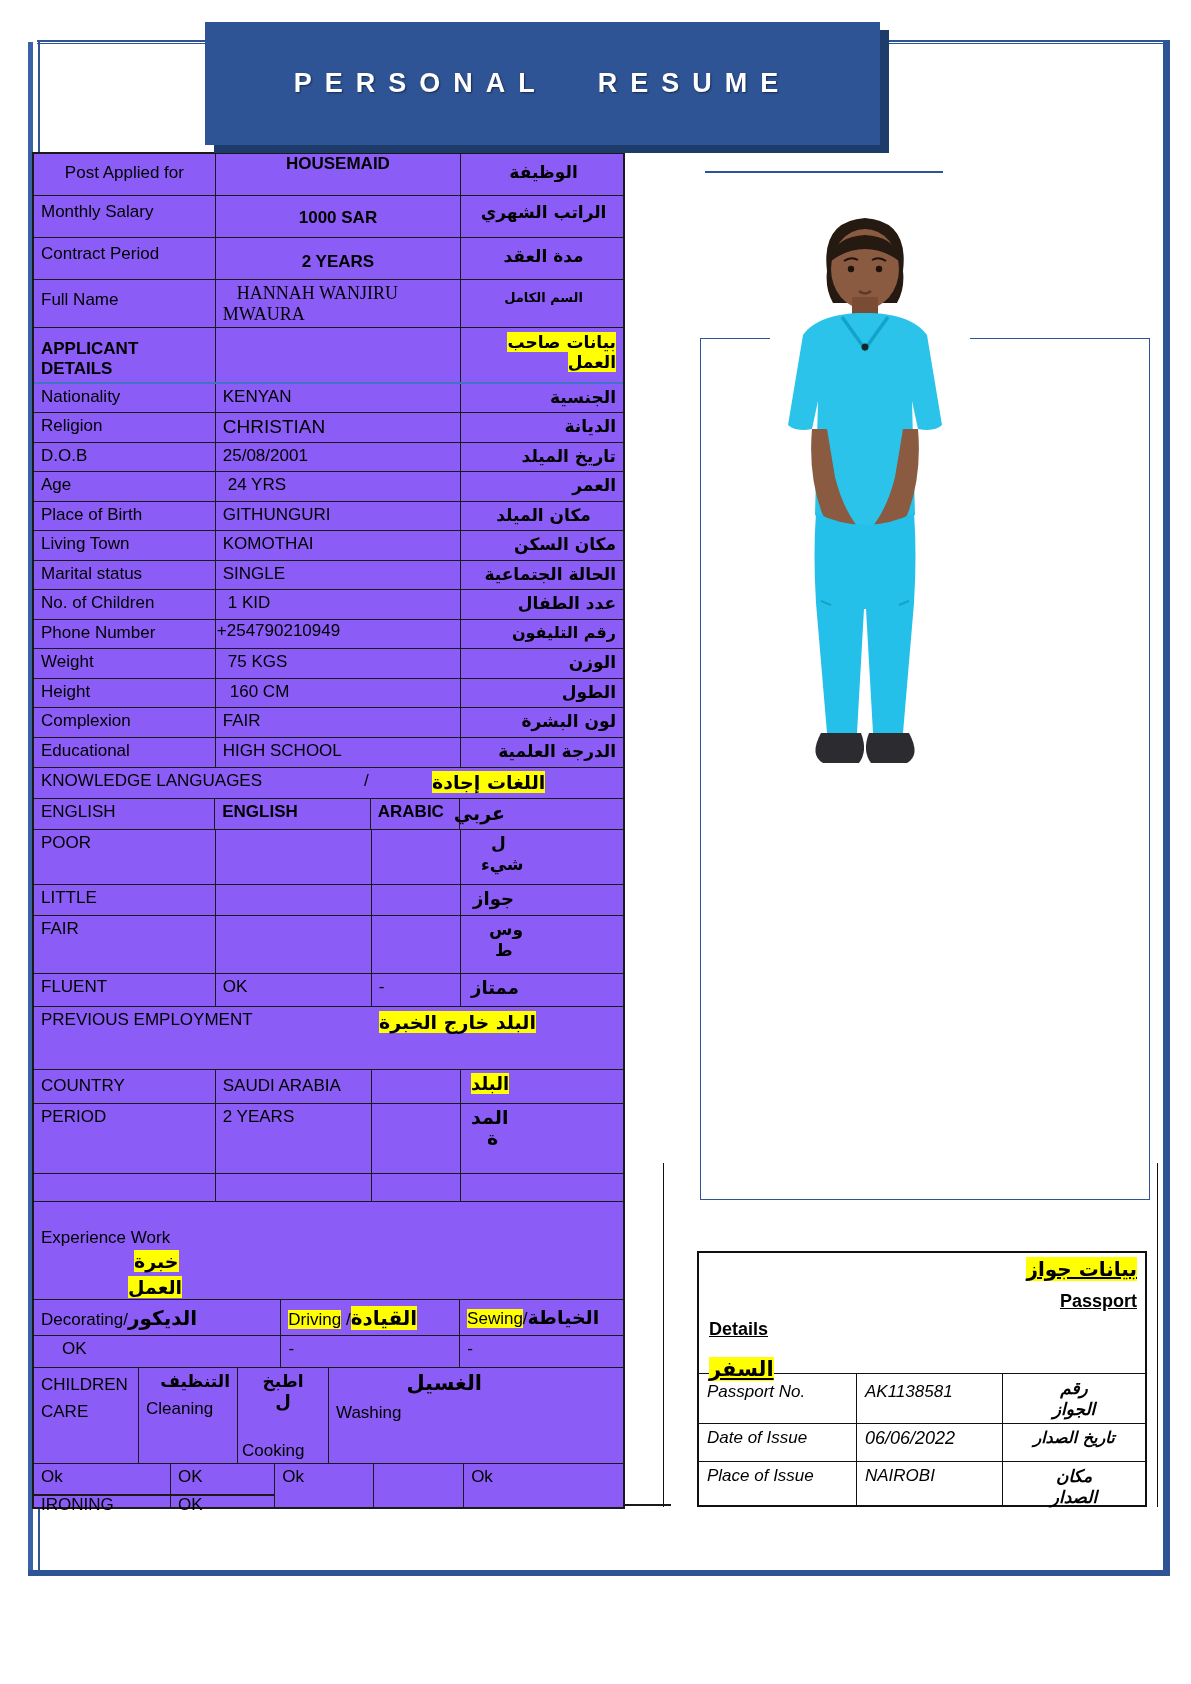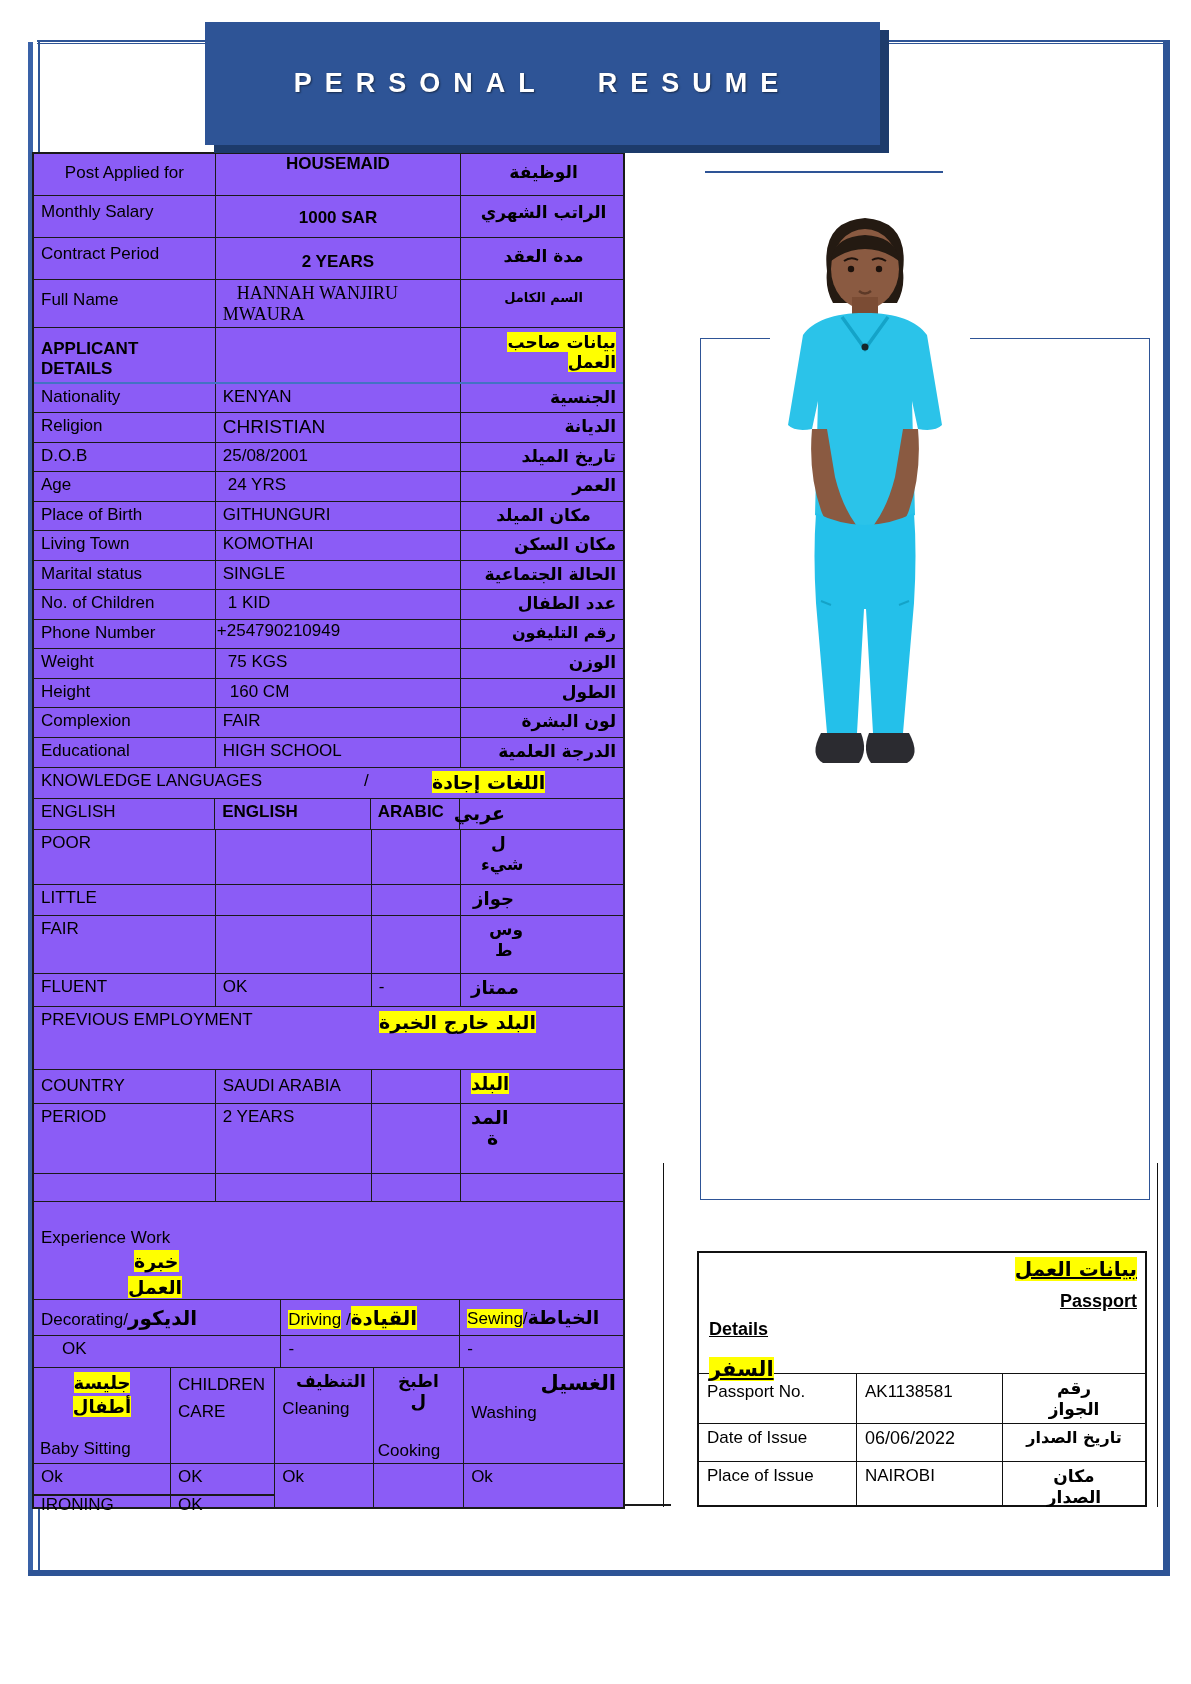--- a/index.html
+++ b/index.html
@@ -54,21 +54,21 @@
   
   .pp-wrap{position:absolute;left:663px;top:1163px;width:495px;height:344px;
            border-left:1.5px solid #111;border-right:1.5px solid #111;box-sizing:border-box;}
   .pp-box{position:absolute;left:697px;top:1251px;width:450px;height:256px;
           border:2px solid #111;box-sizing:border-box;background:#fff;}
   .pp-head{position:relative;height:120px;}
   .pp-h-ar1{position:absolute;right:8px;top:4px;font-size:20px;}
   .pp-h-en1{position:absolute;right:8px;top:38px;font-size:18px;font-weight:bold;}
   .pp-h-en2{position:absolute;left:10px;top:66px;font-size:18px;font-weight:bold;}
   .pp-h-ar2{position:absolute;left:10px;top:104px;font-size:21px;}
-  .pp-row{display:flex;border-top:1.5px solid #111;box-sizing:border-box;}
+  .pp-row{display:flex;border-top:1.5px solid #111;box-sizing:border-box;font-style:italic;}
   .ppc{box-sizing:border-box;padding:4px 8px;font-size:17px;border-right:1.5px solid #111;position:relative;}
   .ppc1{width:158px;} .ppc2{width:146px;} .ppc3{flex:1;border-right:none;}
 </style>
 </head>
 <body>
 
 <div class="page">
 
   <div class="fr-top"></div>
   <div class="fr-left-bar"></div>
@@ -306,27 +306,20 @@
       </div>
     </div>
 
     <div class="lrow" style="height:32px">
       <div class="lcell e1" style="padding-left:28px">OK</div>
       <div class="lcell e2">-</div>
       <div class="lcell e3 last">-</div>
     </div>
 
     <div class="lrow" style="height:96px">
-      <div class="lcell s1">
-        <div class="ar" style="text-align:center;font-size:18px;line-height:24px">
-          <span class="hl">جليسة</span><br>
-          <span class="hl">أطفال</span>
-        </div>
-        <div style="position:absolute;bottom:4px;left:6px">Baby Sitting</div>
-      </div>
       <div class="lcell s2" style="line-height:27px">
         <div>CHILDREN</div>
         <div>CARE</div>
       </div>
       <div class="lcell s3">
         <div class="ar" style="font-size:17px">التنظيف</div>
         <div style="margin-top:8px">Cleaning</div>
       </div>
       <div class="lcell s4">
         <div class="ar" style="font-size:17px;text-align:center">اطبخ</div>
@@ -354,21 +347,21 @@
       <div class="lcell s4"></div>
       <div class="lcell s5 last">Ok</div>
     </div>
   </div>
 
   <div class="cross-ext"></div>
 
   <div class="pp-wrap"></div>
   <div class="pp-box">
     <div class="pp-head">
-      <div class="pp-h-ar1 ar"><span class="hl u">بيانات العمل</span></div>
+      <div class="pp-h-ar1 ar"><span class="hl u">بيانات جواز</span></div>
       <div class="pp-h-en1 u">Passport</div>
       <div class="pp-h-en2 u">Details</div>
       <div class="pp-h-ar2 ar"><span class="hl u">السفر</span></div>
     </div>
     <div class="pp-row" style="height:50px">
       <div class="ppc ppc1" style="padding-top:8px">Passport No.</div>
       <div class="ppc ppc2" style="padding-top:8px">AK1138581</div>
       <div class="ppc ppc3 ar tight" style="text-align:center">
         <div>رقم</div>
         <div>الجواز</div>

